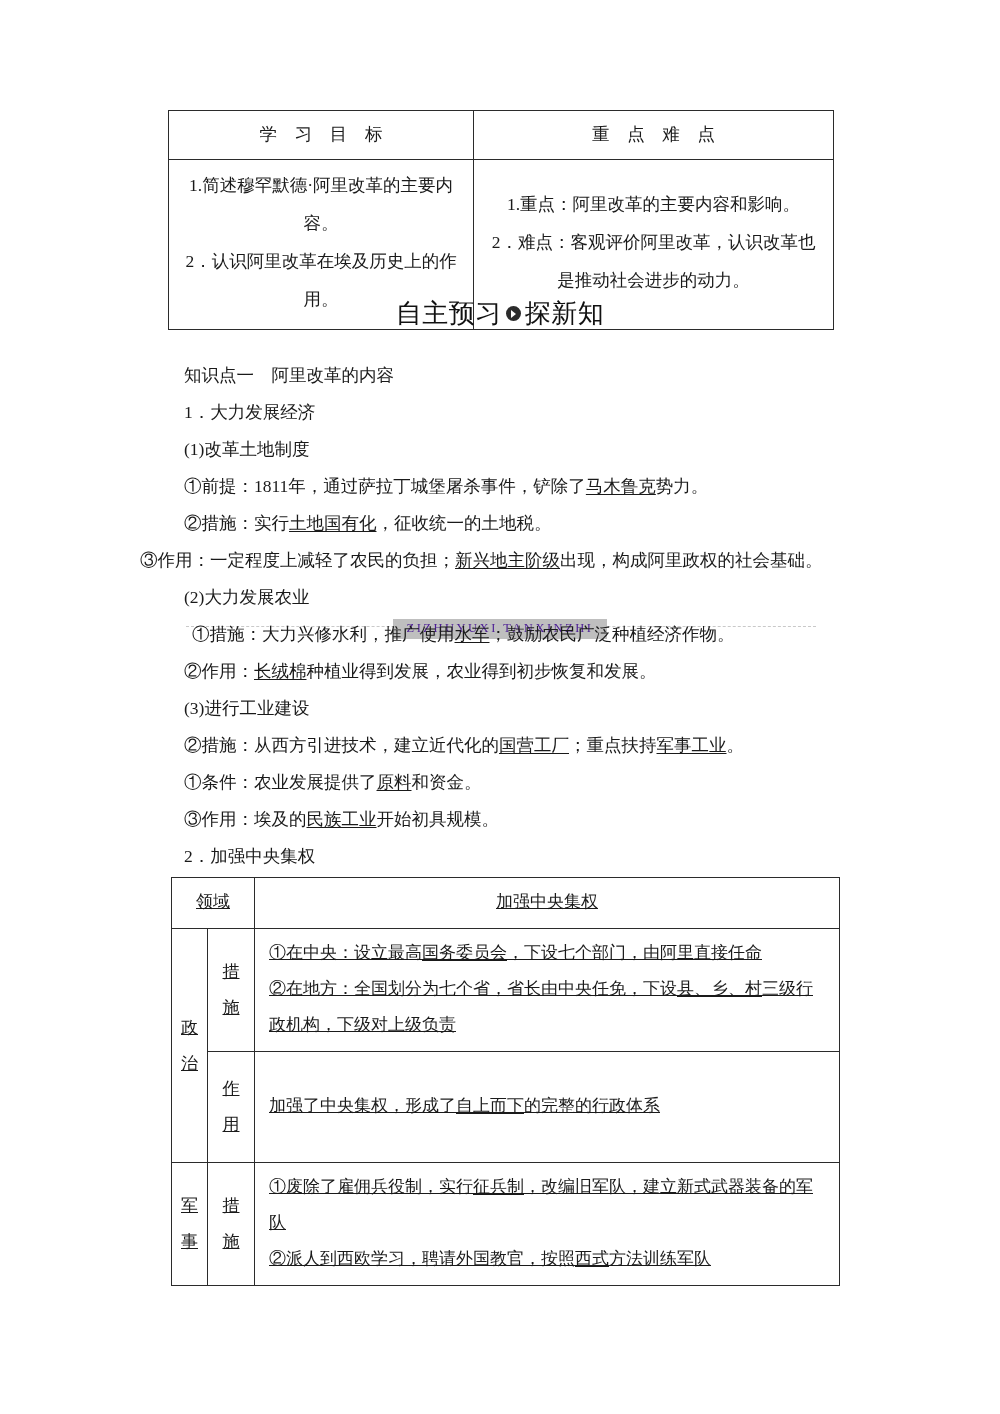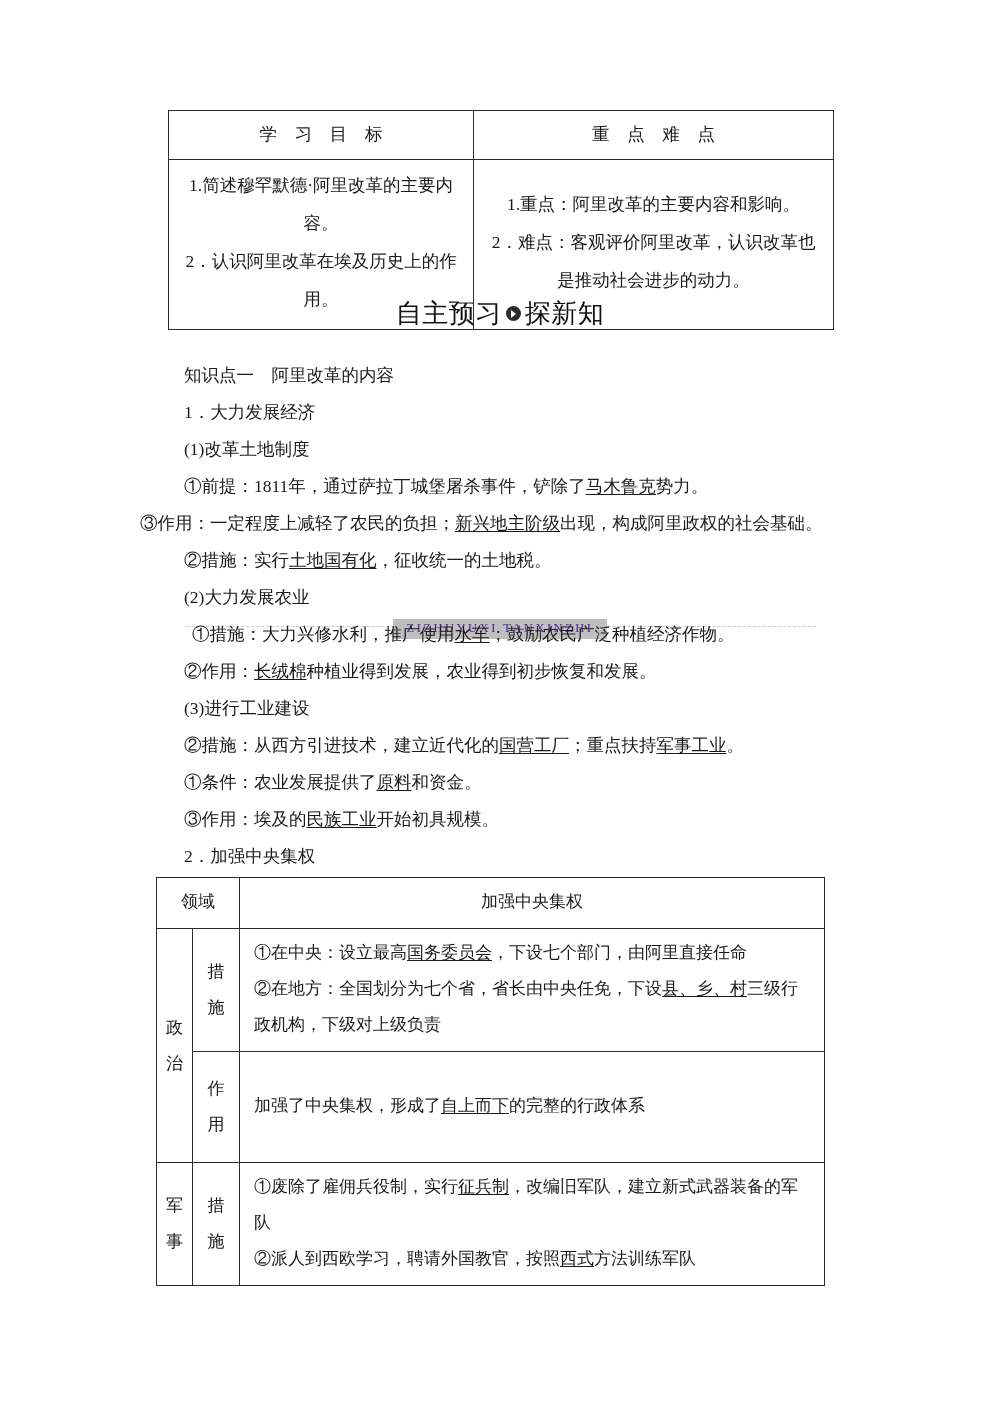--- a/index.html
+++ b/index.html
@@ -145,25 +145,26 @@
     white-space: normal;
     height: auto;
     display: block;
     line-height: 2.12;
   }
   u { text-decoration: underline; text-underline-offset: 2px; }
 
   
   .pw-table {
     position: absolute;
-    left: 156px;
+    left: 171px;
     top: 877px;
     width: 668px;
     border-collapse: collapse;
     table-layout: fixed;
+    text-decoration: underline;
   }
   .pw-table td {
     border: 1.3px solid #2b2b2b;
     font-size: 17px;
     line-height: 2.12;
     vertical-align: middle;
   }
   .col-domain { width: 36px; }
   .col-kind   { width: 47px; }
   .col-body   { width: 585px; }
@@ -240,27 +241,27 @@
     <div class="ln indent-1">1．大力发展经济</div>
 
     <div class="ln indent-1">(1)改革土地制度</div>
 
     <div class="ln indent-1">
         <span>①前提：1811年，通过萨拉丁城堡屠杀事件，铲除了</span>
         <u>马木鲁克</u>
         <span>势力。</span>
       </div>
 
-    <div class="ln wrap indent-1" style="text-indent:0; padding-left:44px; margin-left:-44px; padding-right:0;"><span>③作用：一定程度上减轻了农民的负担；</span><u>新兴地主阶级</u><span>出现，构成阿里政权的社会基础。</span></div>
-
     <div class="ln indent-1">
         <span>②措施：实行</span>
         <u>土地国有化</u>
         <span>，征收统一的土地税。</span>
       </div>
+
+    <div class="ln wrap indent-1" style="text-indent:0; padding-left:44px; margin-left:-44px; padding-right:0;"><span>③作用：一定程度上减轻了农民的负担；</span><u>新兴地主阶级</u><span>出现，构成阿里政权的社会基础。</span></div>
 
     <div class="ln indent-1">(2)大力发展农业</div>
 
     <div class="ln indent-1h">
         <span>①措施：大力兴修水利，推广使用</span>
         <u>水车</u>
         <span>；鼓励农民广泛种植经济作物。</span>
       </div>
 
     <div class="ln indent-1">

